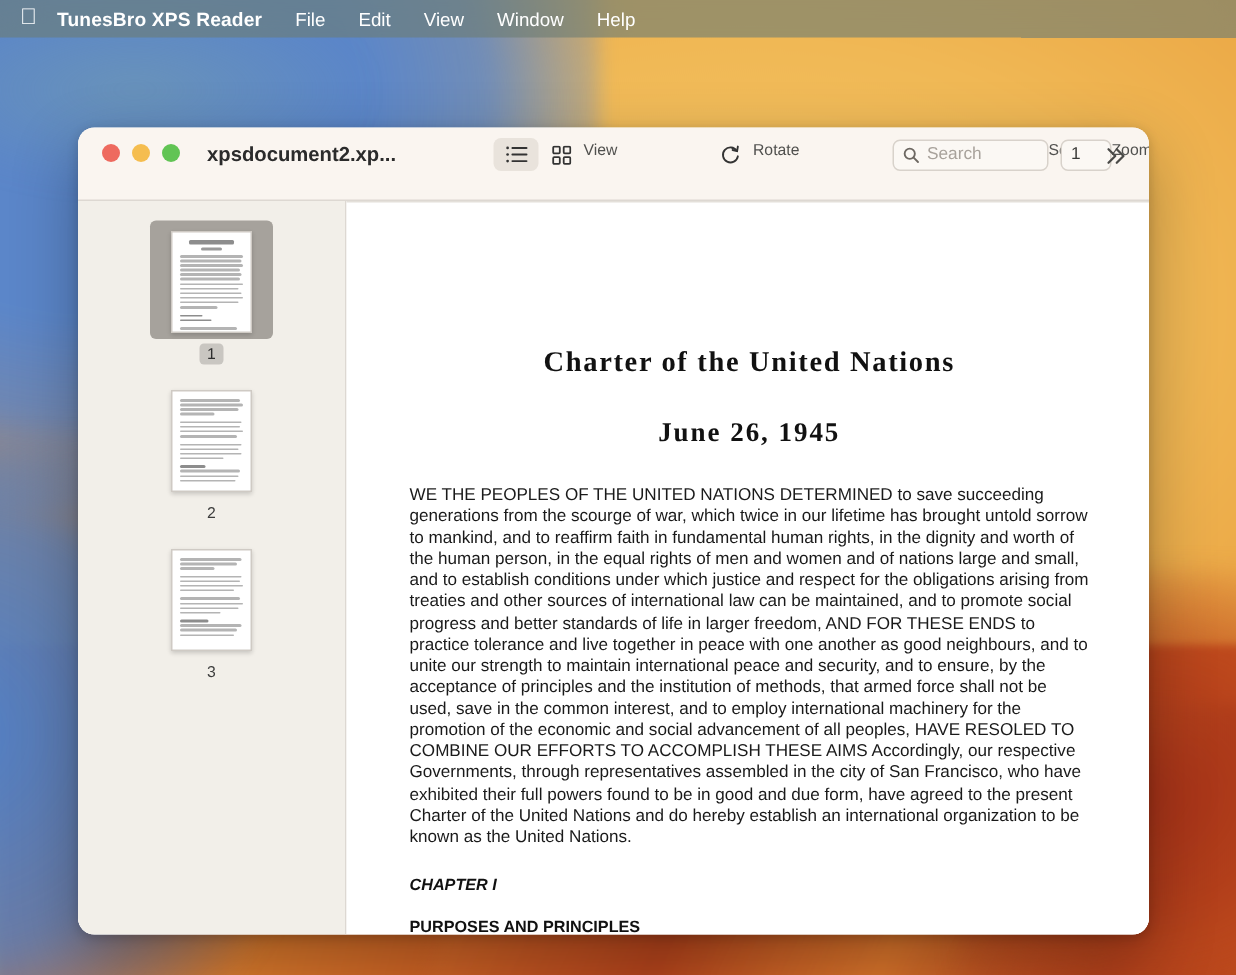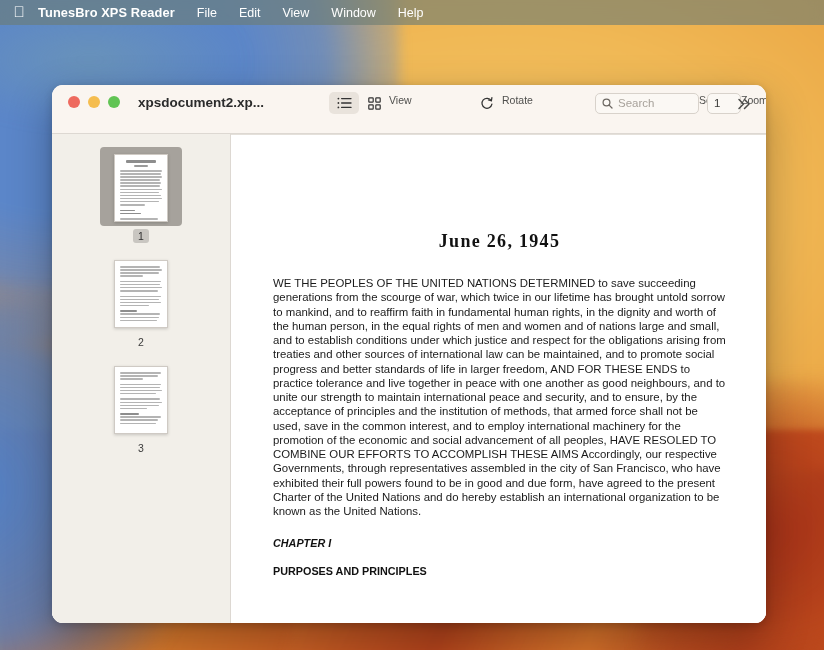--- a/index.html
+++ b/index.html
@@ -519,20 +519,21 @@
               <div class="mini-line" style="width:86%"></div>
             </div>
           </div>
           <div class="thumb-num">3</div>
         </div>
 
       </div>
 
       <div id="page-area">
         <div id="page-sheet">
+          <div id="doc-h1">Charter of the United Nations</div>
           <div id="doc-h2">June 26, 1945</div>
           <div id="doc-para">WE THE PEOPLES OF THE UNITED NATIONS DETERMINED to save succeeding generations from the scourge of war, which twice in our lifetime has brought untold sorrow to mankind, and to reaffirm faith in fundamental human rights, in the dignity and worth of the human person, in the equal rights of men and women and of nations large and small, and to establish conditions under which justice and respect for the obligations arising from treaties and other sources of international law can be maintained, and to promote social progress and better standards of life in larger freedom, AND FOR THESE ENDS to practice tolerance and live together in peace with one another as good neighbours, and to unite our strength to maintain international peace and security, and to ensure, by the acceptance of principles and the institution of methods, that armed force shall not be used, save in the common interest, and to employ international machinery for the promotion of the economic and social advancement of all peoples, HAVE RESOLED TO COMBINE OUR EFFORTS TO ACCOMPLISH THESE AIMS Accordingly, our respective Governments, through representatives assembled in the city of San Francisco, who have exhibited their full powers found to be in good and due form, have agreed to the present Charter of the United Nations and do hereby establish an international organization to be known as the United Nations.</div>
           <div id="doc-chapter">CHAPTER I</div>
           <div id="doc-section">PURPOSES AND PRINCIPLES</div>
         </div>
       </div>
 
     </div>
   </div>
 </div>

